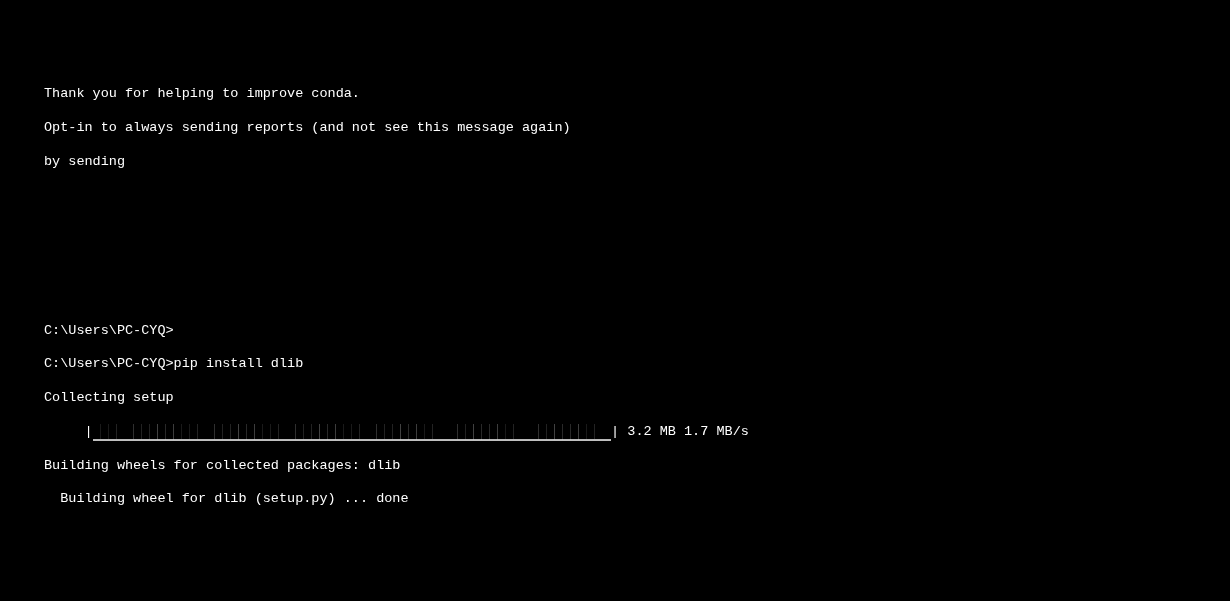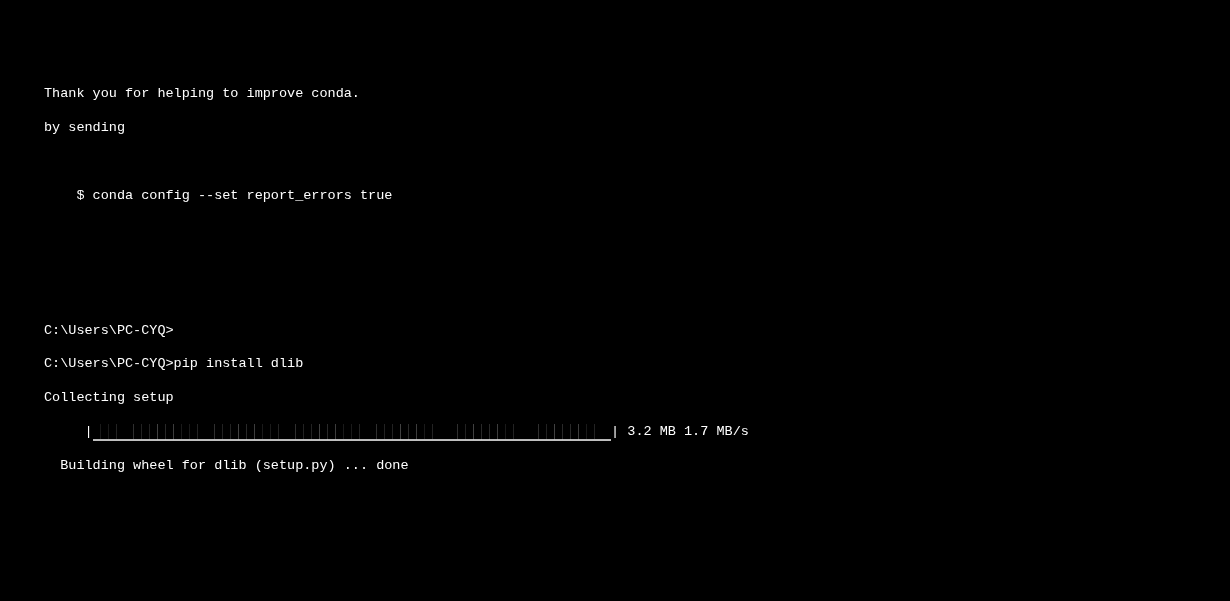--- a/index.html
+++ b/index.html
@@ -29,30 +29,31 @@
       display: inline-block;
     }
   </style>
 </head>
 <body>
 
 
 
 <div class="terminal">
 <span class="line">Thank you for helping to improve conda.</span>
+<span class="line">Opt-in to always sending reports (and not see this message again)</span>
 <span class="line">by sending</span>
 <span class="line"></span>
-<span class="line">    $ conda config --set report_errors true</span>
 <span class="line"></span>
 <span class="line"></span>
 <span class="line"></span>
 <span class="line">C:\Users\PC-CYQ&gt;</span>
 <span class="line">C:\Users\PC-CYQ&gt;pip install dlib</span>
 <span class="line">Collecting setup</span>
 <span class="line"><span>     |</span><span class="progress-bar" style="color:#000;background:#c0c0c0;">████████████████████████████████████████████████████████████████</span><span>| 3.2 MB 1.7 MB/s</span></span>
+<span class="line">Building wheels for collected packages: dlib</span>
 <span class="line">  Building wheel for dlib (setup.py) ... done</span>
 
 
 
 
 
 
 
 
 

